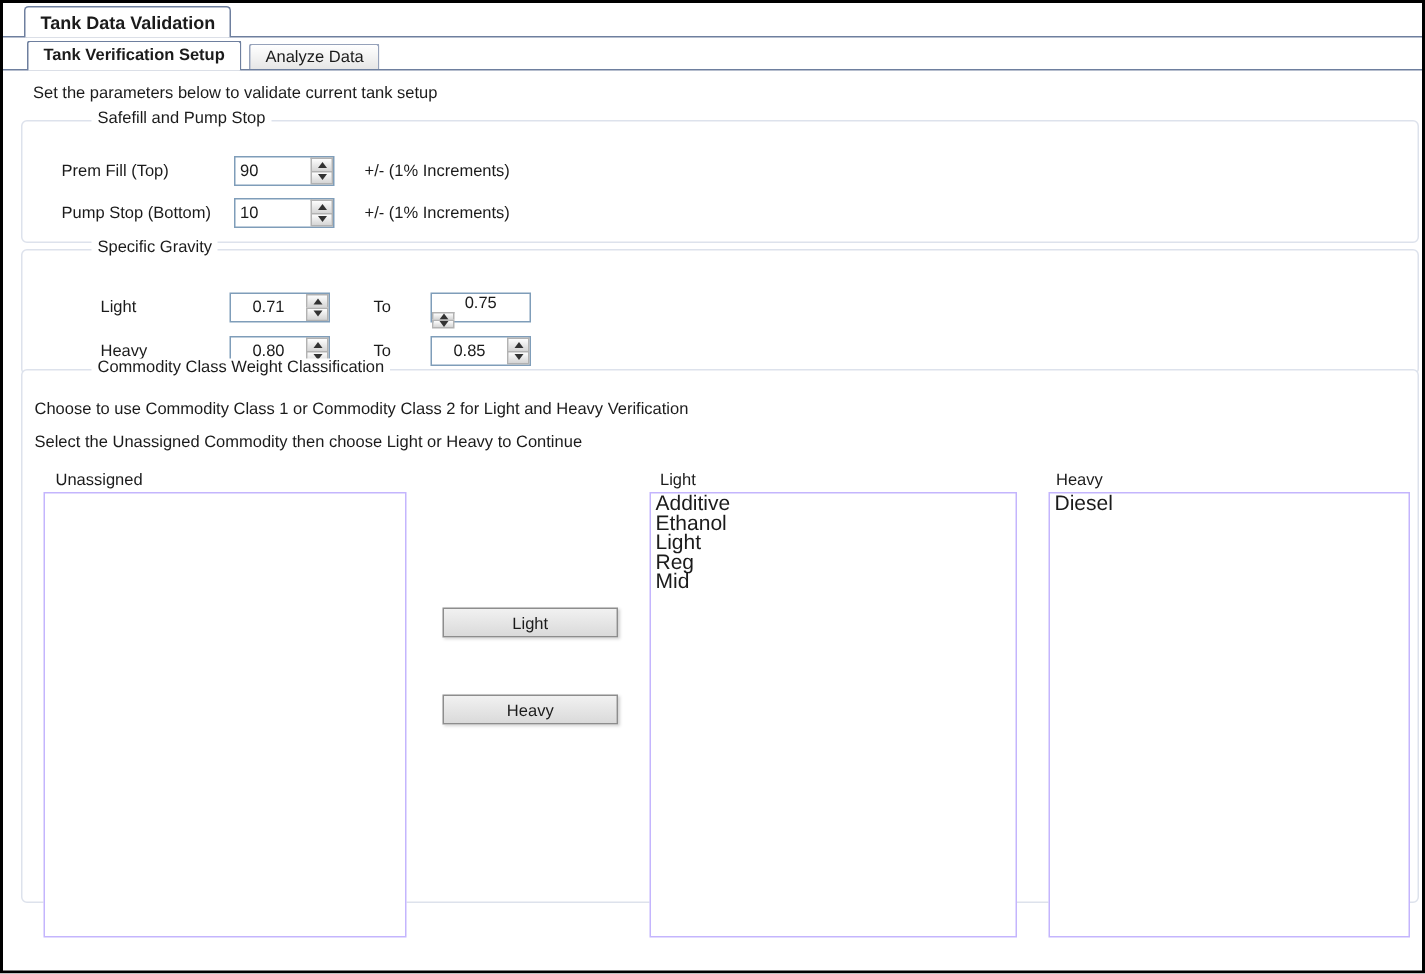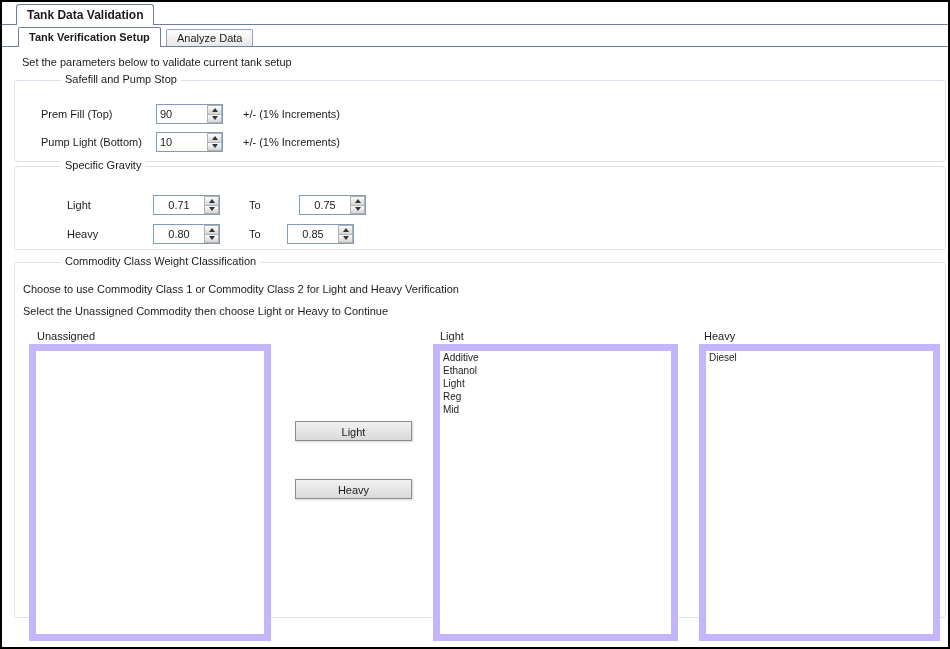--- a/index.html
+++ b/index.html
@@ -66,22 +66,22 @@
   .push-btn {
     position:absolute; width:117px; height:20px;
     background:linear-gradient(#f1f1f1,#dadada); border:1px solid #8d8d8d;
     font-family:"Liberation Sans", sans-serif; font-size:11px; color:#1b1b1b;
     text-align:center; line-height:18px; box-shadow:1px 1px 2px rgba(0,0,0,0.18);
     cursor:default;
   }
 
   
   .listbox {
-    position:absolute; background:#ffffff; border:7px solid #c4b5fd;
-    overflow:auto; font-size:10px;
+    position:absolute; background:#ffffff; border:1px solid #c4b5fd;
+    overflow:auto; font-size:14px;
   }
   .list-item { padding:0 3px; line-height:13px; white-space:nowrap; }
 </style>
 </head>
 <body>
 
 <div class="window">
 
   <div class="window-tab">Tank Data Validation</div>
   <div class="window-tab-line"></div>
@@ -102,21 +102,21 @@
         <span class="spin-up">
             <i class="tri-up"></i>
           </span>
         <span class="spin-down">
             <i class="tri-down"></i>
           </span>
       </span>
     </div>
     <div class="lbl" style="left:228px; top:27px;">+/- (1% Increments)</div>
 
-    <div class="lbl" style="left:26px; top:55px;">Pump Light (Bottom)</div>
+    <div class="lbl" style="left:26px; top:55px;">Pump Stop (Bottom)</div>
     <div class="spin" style="left:141px; top:51px;">
       <input value="10" style="">
       <span class="spin-btns">
         <span class="spin-up">
             <i class="tri-up"></i>
           </span>
         <span class="spin-down">
             <i class="tri-down"></i>
           </span>
       </span>
@@ -133,21 +133,21 @@
       <span class="spin-btns">
         <span class="spin-up">
             <i class="tri-up"></i>
           </span>
         <span class="spin-down">
             <i class="tri-down"></i>
           </span>
       </span>
     </div>
     <div class="lbl" style="left:234px; top:32px;">To</div>
-    <div class="spin right" style="left:284px; top:28px;">
+    <div class="spin right" style="left:272px; top:28px;flex-direction:column;">
       <input value="0.75" style="">
       <span class="spin-btns">
         <span class="spin-up">
             <i class="tri-up"></i>
           </span>
         <span class="spin-down">
             <i class="tri-down"></i>
           </span>
       </span>
     </div>
@@ -171,21 +171,21 @@
         <span class="spin-up">
             <i class="tri-up"></i>
           </span>
         <span class="spin-down">
             <i class="tri-down"></i>
           </span>
       </span>
     </div>
   </div>
 
-  <div class="groupbox" style="left:12px; top:260px; width:932px; height:356px;">
+  <div class="groupbox" style="left:12px; top:244px; width:932px; height:356px;">
     <div class="group-title">Commodity Class Weight Classification</div>
 
     <div class="lbl" style="left:8px; top:20px;">Choose to use Commodity Class 1 or Commodity Class 2 for Light and Heavy Verification</div>
     <div class="lbl" style="left:8px; top:42px;">Select the Unassigned Commodity then choose Light or Heavy to Continue</div>
 
     <div class="lbl" style="left:22px; top:67px;">Unassigned</div>
     <div class="listbox" style="left:14px; top:81px; width:242px; height:297px;"></div>
 
     <button class="push-btn" style="left:280px; top:158px;">Light</button>
     <button class="push-btn" style="left:280px; top:216px;">Heavy</button>

